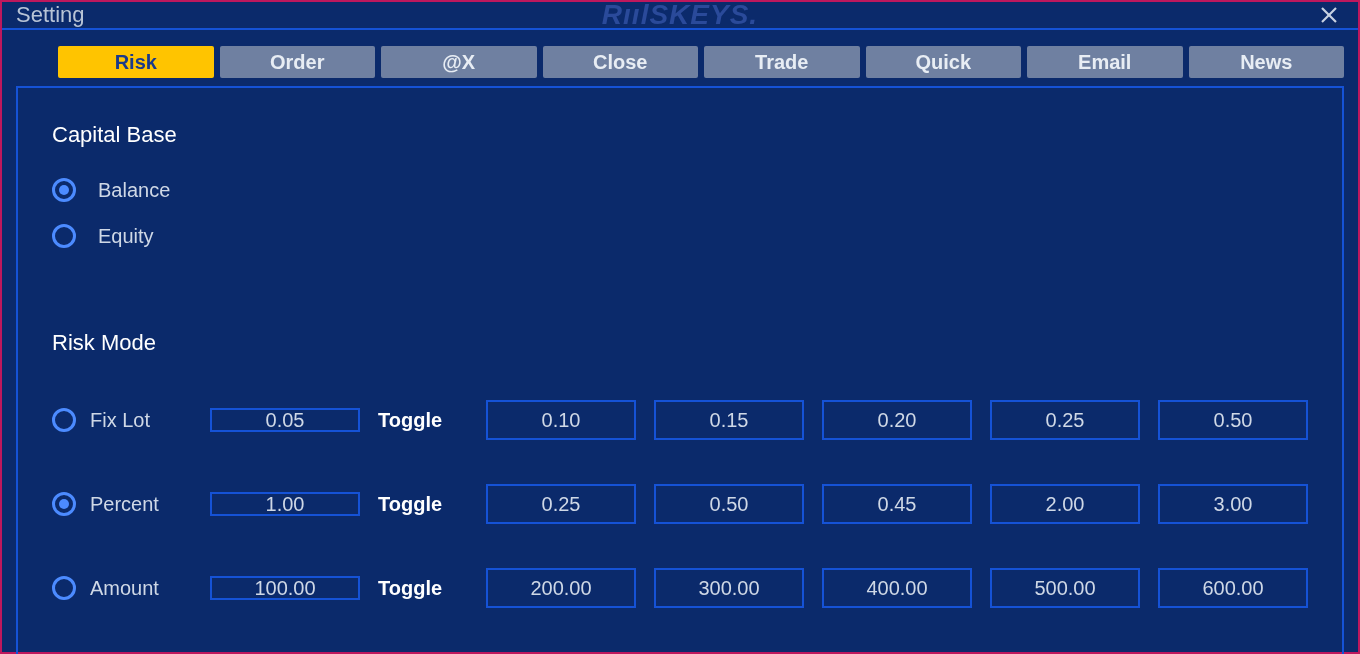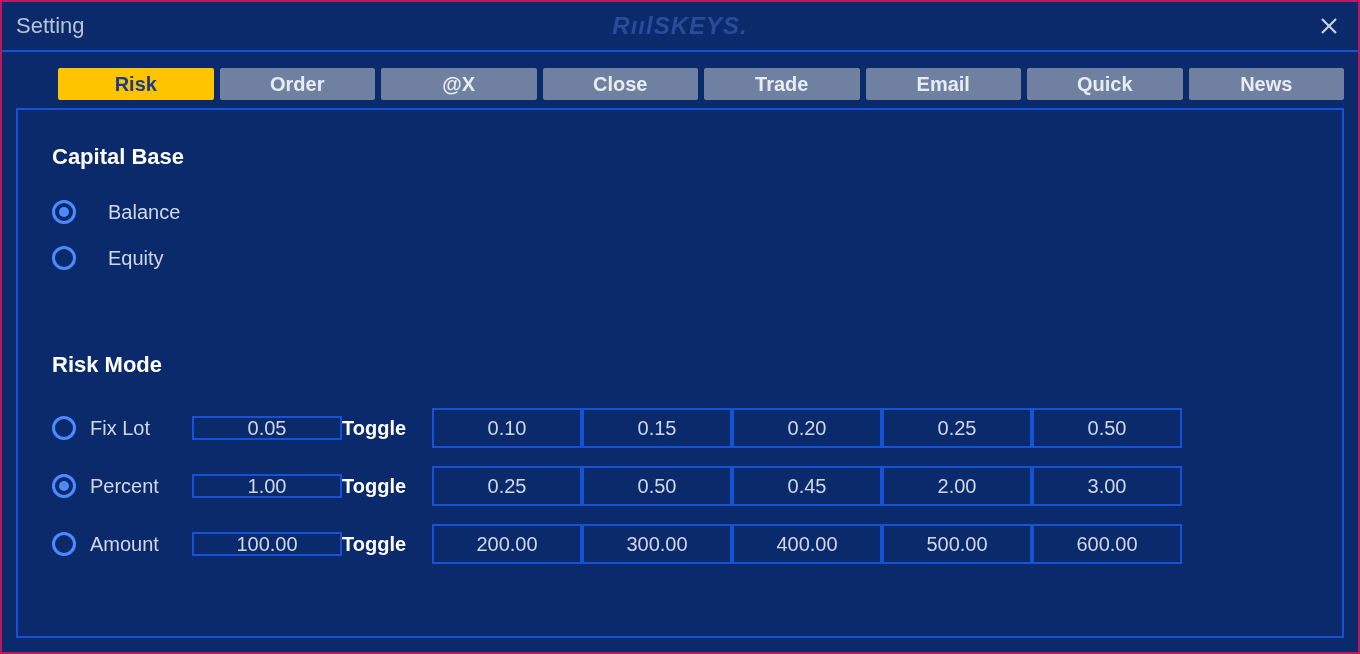--- a/index.html
+++ b/index.html
@@ -28,21 +28,21 @@
   }
   .titlebar .title {
     font-size: 22px;
     color: #b8c4d6;
     font-weight: 400;
   }
   .titlebar .brand {
     position: absolute;
     left: 50%;
     transform: translateX(-50%);
-    font-size: 24px;
+    font-size: 28px;
     font-weight: 700;
     font-style: italic;
     color: #2a4a9a;
     letter-spacing: 1px;
   }
   .titlebar .close {
     position: absolute;
     right: 14px;
     top: 50%;
     transform: translateY(-50%);
@@ -80,28 +80,28 @@
     padding: 0 14px 14px 14px;
     flex: 1;
   }
   .panel {
     border: 2px solid #1552d6;
     height: 100%;
     padding: 34px 34px;
   }
   .section-title {
     font-size: 22px;
-    font-weight: 700;
+    font-weight: 400;
     color: #ffffff;
     margin-bottom: 30px;
   }
   .radio-row {
     display: flex;
     align-items: center;
-    gap: 32px;
+    gap: 22px;
     margin-bottom: 22px;
   }
   .radio {
     width: 24px;
     height: 24px;
     border: 3px solid #4c8bff;
     border-radius: 50%;
     display: flex;
     align-items: center;
     justify-content: center;
@@ -116,21 +116,23 @@
   }
   .radio.checked .dot { display: block; }
   .radio-label {
     font-size: 20px;
     color: #cfd8e6;
   }
   .gap { height: 60px; }
   .mode-row {
     display: flex;
     align-items: center;
+    gap: 18px;
     margin-bottom: 18px;
+    margin-top: 44px;
   }
   .mode-radio-cell {
     display: flex;
     align-items: center;
     gap: 14px;
     width: 140px;
   }
   .num-input {
     width: 150px;
     height: 24px;
@@ -174,22 +176,22 @@
       </svg>
     </div>
   </div>
 
   <div class="tabbar">
     <button class="tab active">Risk</button>
     <button class="tab">Order</button>
     <button class="tab">@X</button>
     <button class="tab">Close</button>
     <button class="tab">Trade</button>
+    <button class="tab">Quick</button>
     <button class="tab">Email</button>
-    <button class="tab">Quick</button>
     <button class="tab">News</button>
   </div>
 
   <div class="panel-wrap">
     <div class="panel">
 
       <div class="section-title">Capital Base</div>
 
       <div class="radio-row">
         <div class="radio checked">

